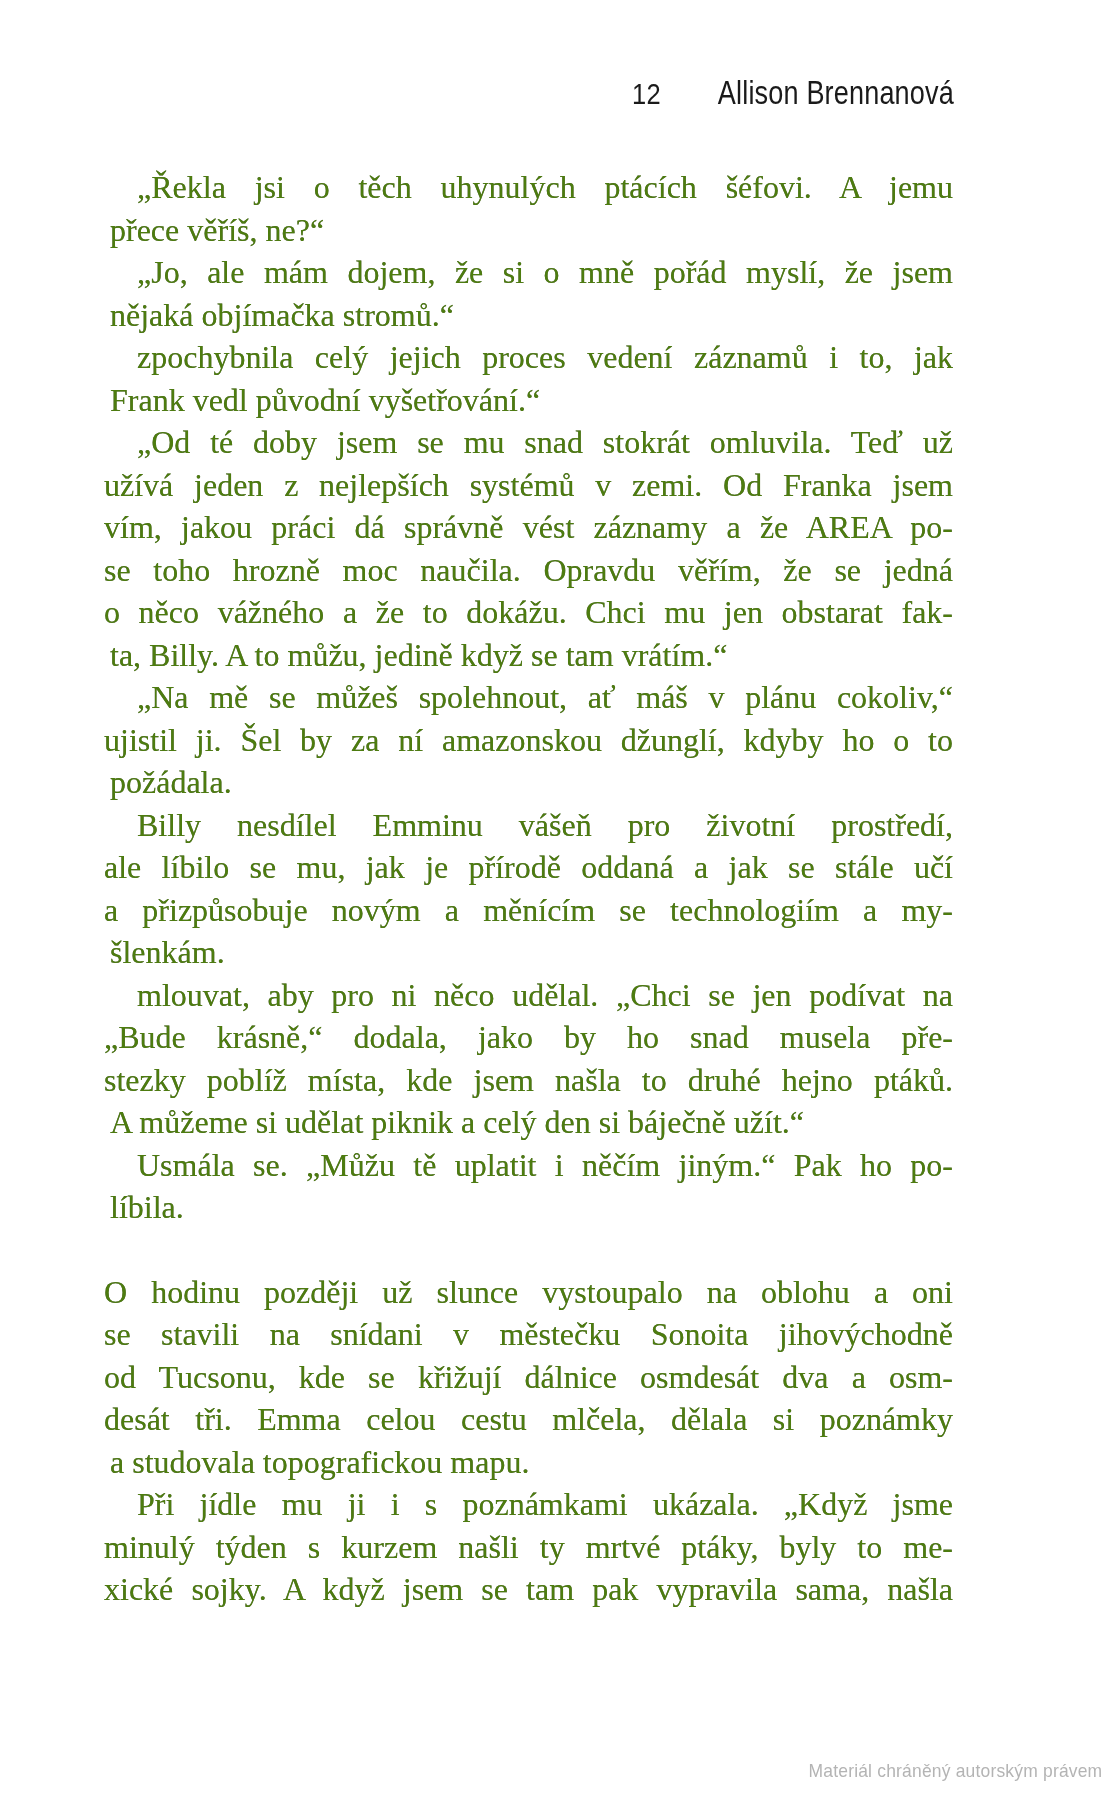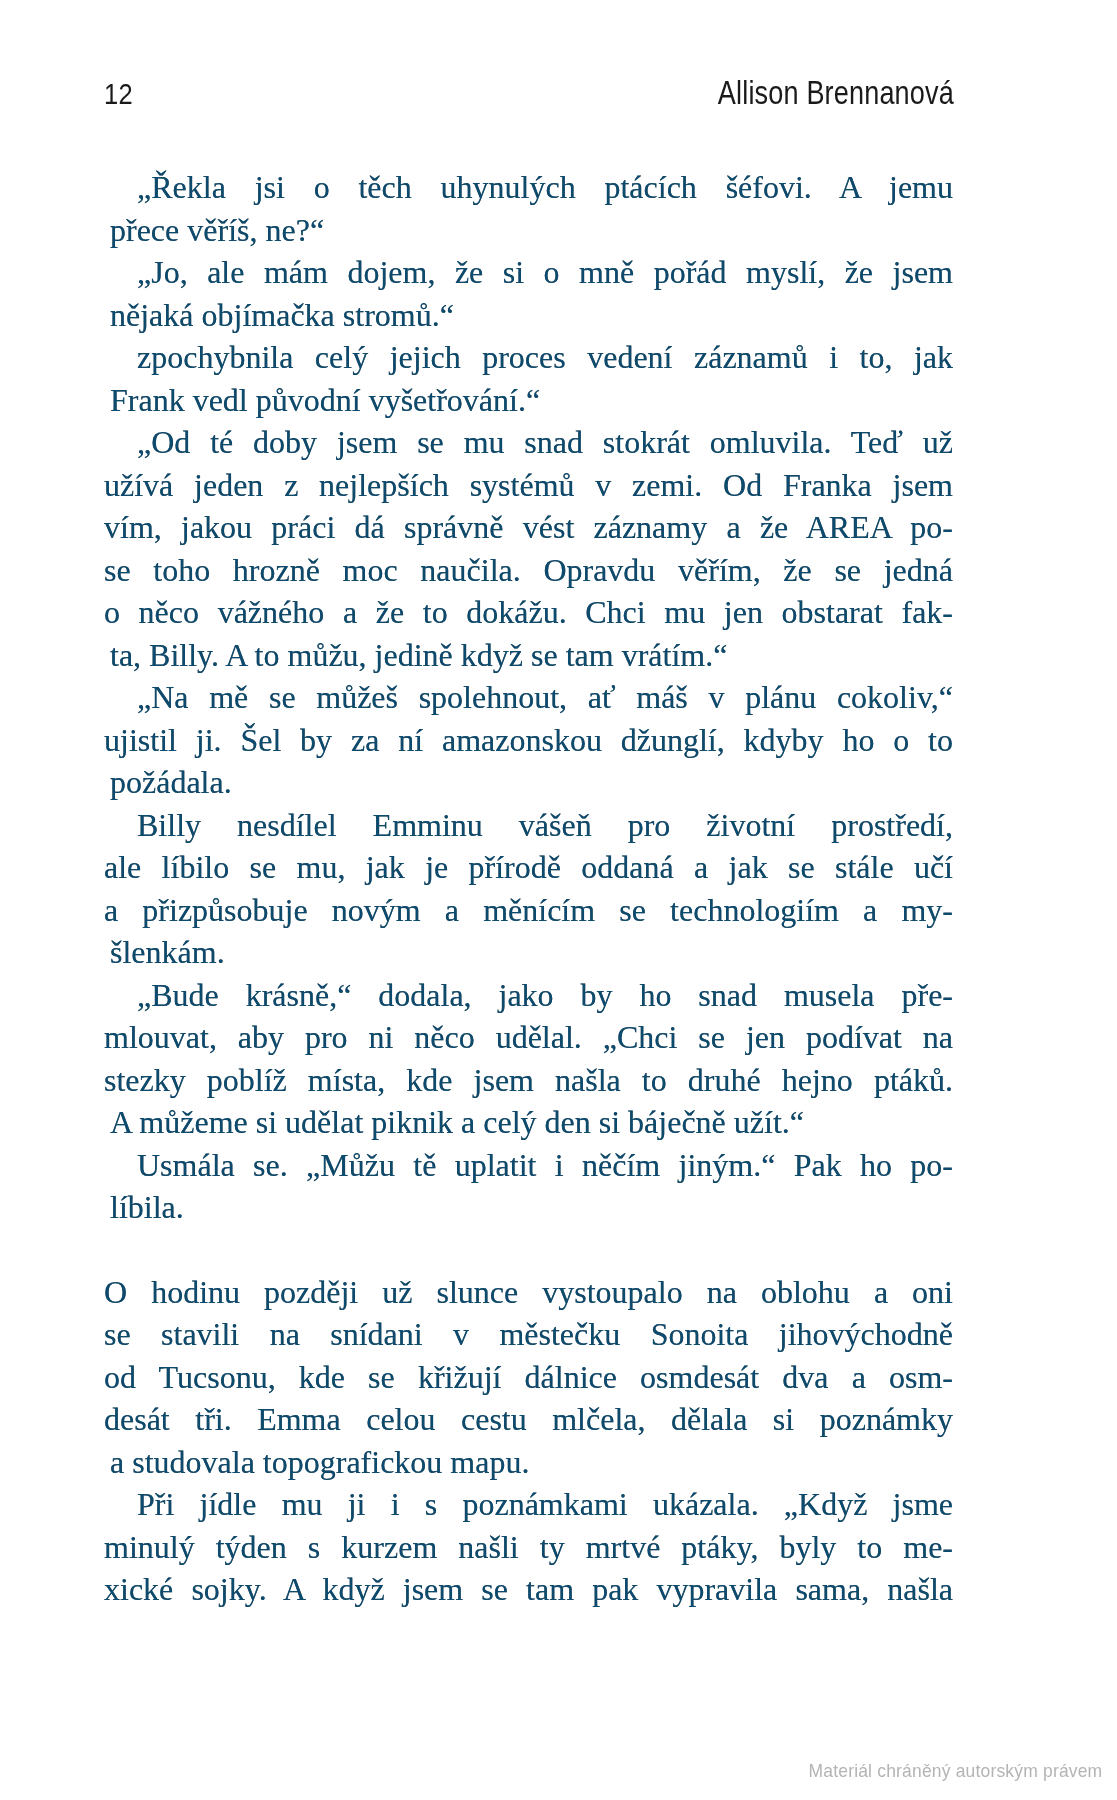--- a/index.html
+++ b/index.html
@@ -15,21 +15,21 @@
     overflow: hidden;
     color: #161616;
   }
   
   .running-head {
     position: absolute;
     top: 74px;
     left: 104px;
     width: 850px;
     display: flex;
-    justify-content: space-between;
+    justify-content: flex-end;
     align-items: baseline;
     font-family: "Liberation Sans", sans-serif;
     color: #1a1a1a;
   }
   .page-number {
     font-size: 30px;
     display: inline-block;
     transform: scaleX(0.85);
     transform-origin: left center;
     letter-spacing: 0.5px;
@@ -43,21 +43,21 @@
   }
   
   .body-text {
     position: absolute;
     top: 166px;
     left: 104px;
     width: 849px;
     font-family: "Liberation Serif", serif;
     font-size: 32px;
     line-height: 42.5px;
-    color: #0c4a6e;
+    color: #4d7c0f;
     text-shadow: 0 0 0.4px rgba(0,0,0,0.55);
   }
   .section + .section { margin-top: 42px; }
   .para { margin: 0; }
   .para.indent > .line:first-child { text-indent: 33px; }
   .line {
     text-align: justify;
     text-align-last: justify;
   }
   .line.last {
@@ -114,22 +114,22 @@
           <div class="line">ujistil ji. Šel by za ní amazonskou džunglí, kdyby ho o to</div>
           <div class="line last">požádala.</div>
         </div>
         <div class="para indent">
           <div class="line">Billy nesdílel Emminu vášeň pro životní prostředí,</div>
           <div class="line">ale líbilo se mu, jak je přírodě oddaná a jak se stále učí</div>
           <div class="line">a přizpůsobuje novým a měnícím se technologiím a my-</div>
           <div class="line last">šlenkám.</div>
         </div>
         <div class="para indent">
+          <div class="line">mlouvat, aby pro ni něco udělal. „Chci se jen podívat na</div>
           <div class="line">„Bude krásně,“ dodala, jako by ho snad musela pře-</div>
-          <div class="line">mlouvat, aby pro ni něco udělal. „Chci se jen podívat na</div>
           <div class="line">stezky poblíž místa, kde jsem našla to druhé hejno ptáků.</div>
           <div class="line last">A můžeme si udělat piknik a celý den si báječně užít.“</div>
         </div>
         <div class="para indent">
           <div class="line">Usmála se. „Můžu tě uplatit i něčím jiným.“ Pak ho po-</div>
           <div class="line last">líbila.</div>
         </div>
       </section>
       <section class="section">
         <div class="para">

